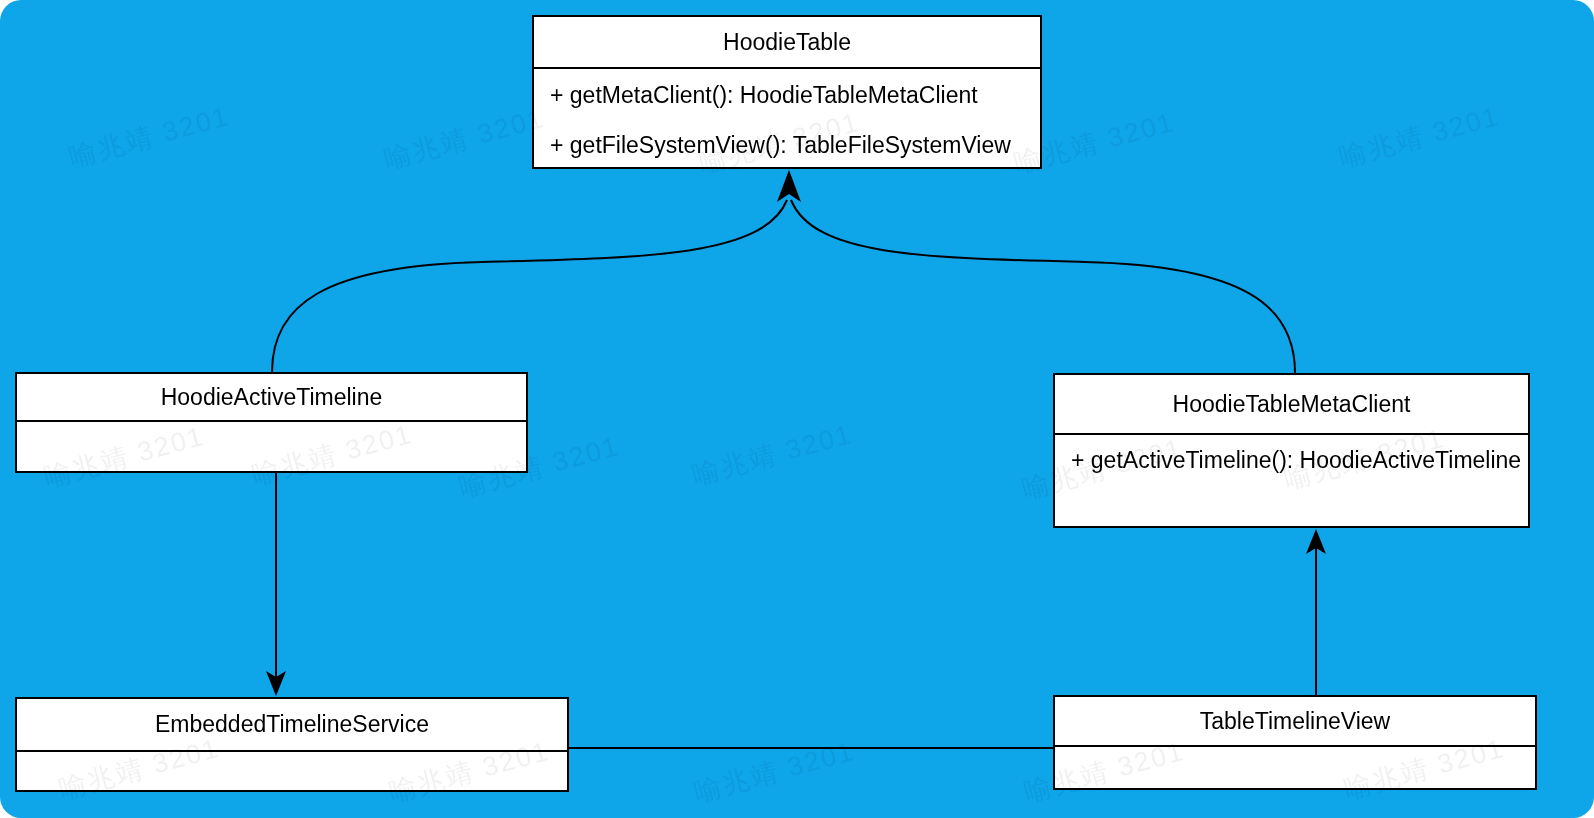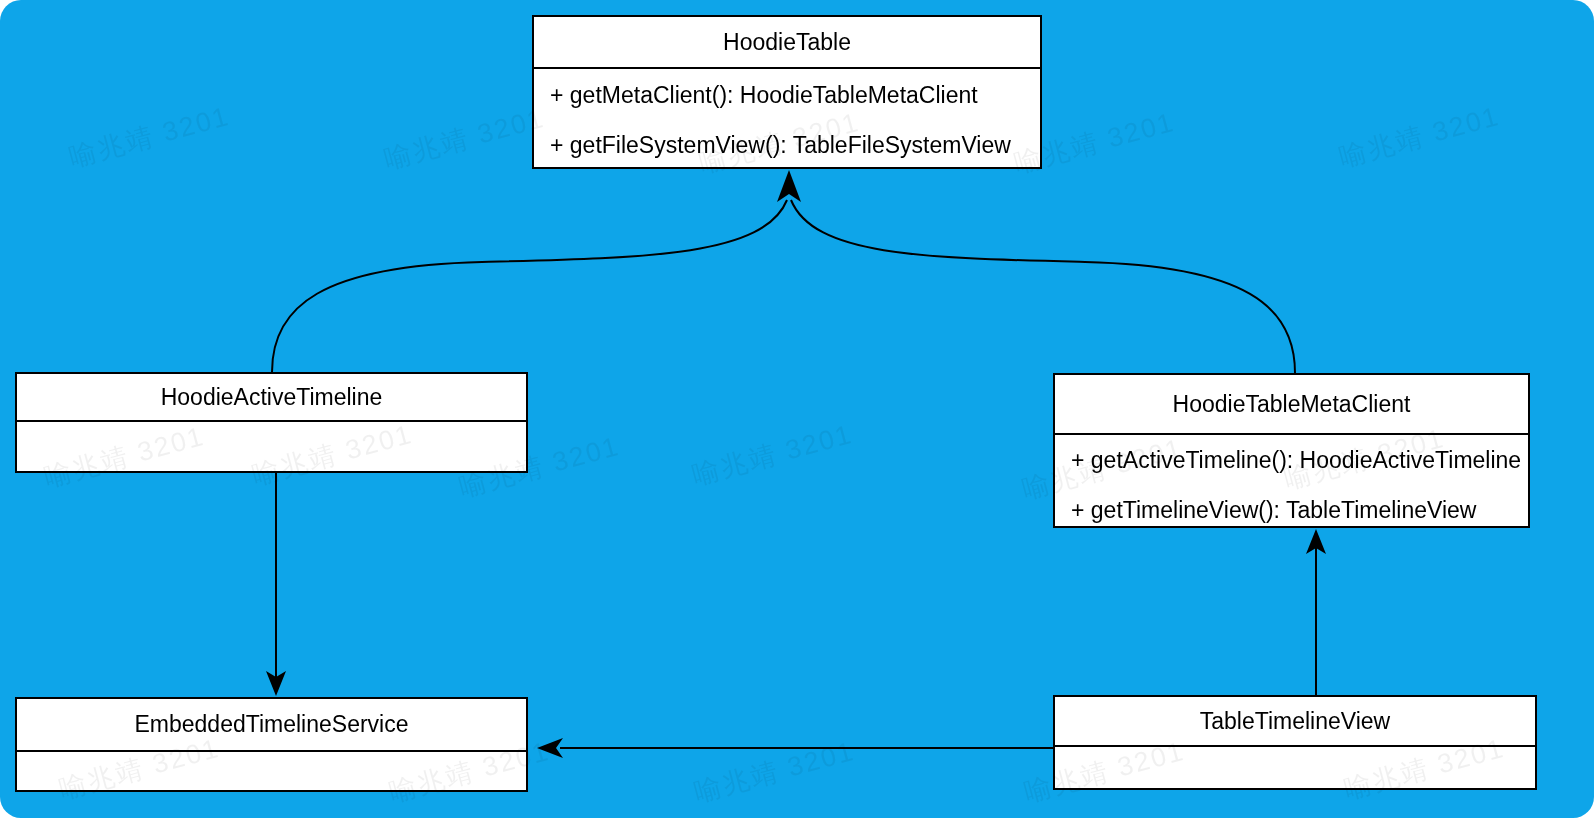--- a/index.html
+++ b/index.html
@@ -118,25 +118,24 @@
     </div>
     <div class="uml-body"></div>
   </div>
 
   <div class="uml-class" style="left:1053px; top:373px; width:477px; height:155px;">
     <div class="uml-title" style="height:60px;">
       <span>HoodieTableMetaClient</span>
     </div>
     <div class="uml-body">
       <div class="uml-method">+ getActiveTimeline(): HoodieActiveTimeline</div>
-      <div class="uml-method">+ getTimelineView(): TableTimelineView</div>
     </div>
   </div>
 
-  <div class="uml-class" style="left:15px; top:697px; width:513px; height:95px;">
+  <div class="uml-class" style="left:15px; top:697px; width:554px; height:95px;">
     <div class="uml-title" style="height:53px;">
       <span>EmbeddedTimelineService</span>
     </div>
     <div class="uml-body"></div>
   </div>
 
   <div class="uml-class" style="left:1053px; top:695px; width:484px; height:95px;">
     <div class="uml-title" style="height:50px;">
       <span>TableTimelineView</span>
     </div>

